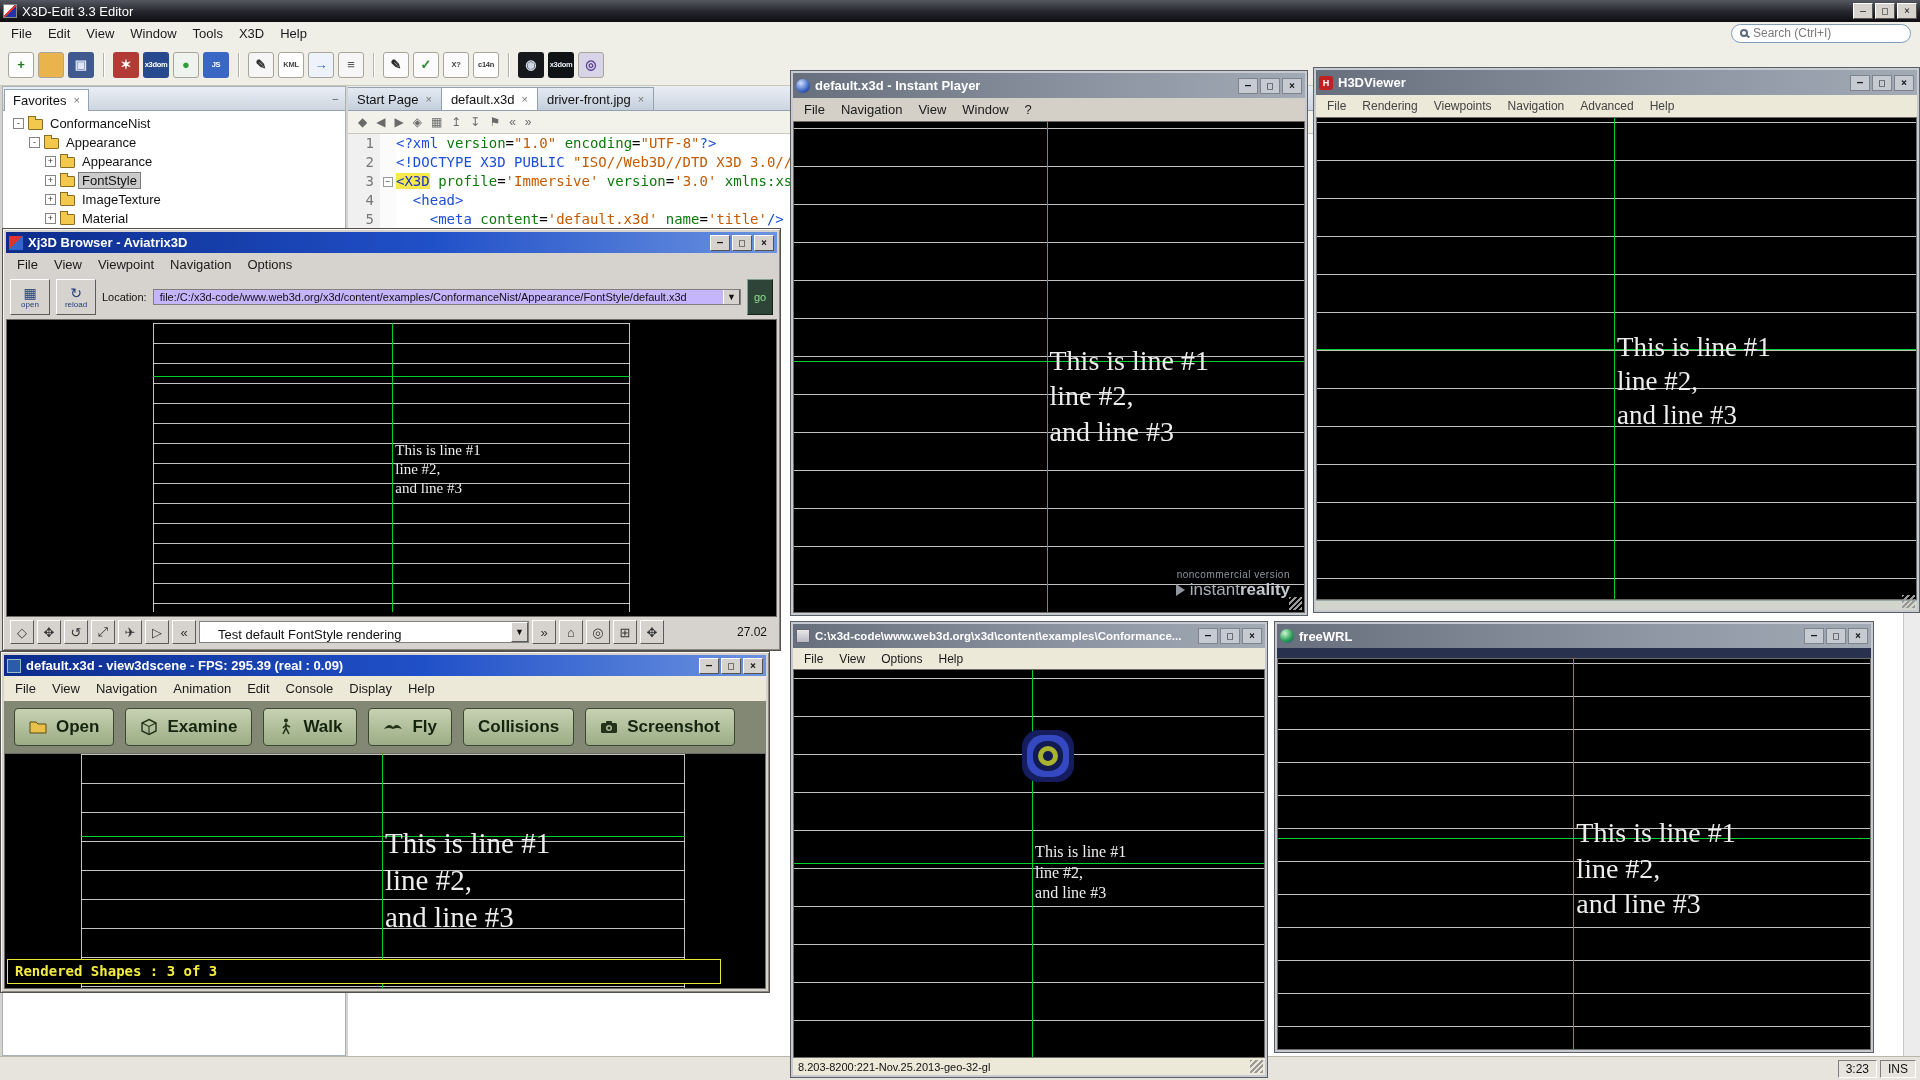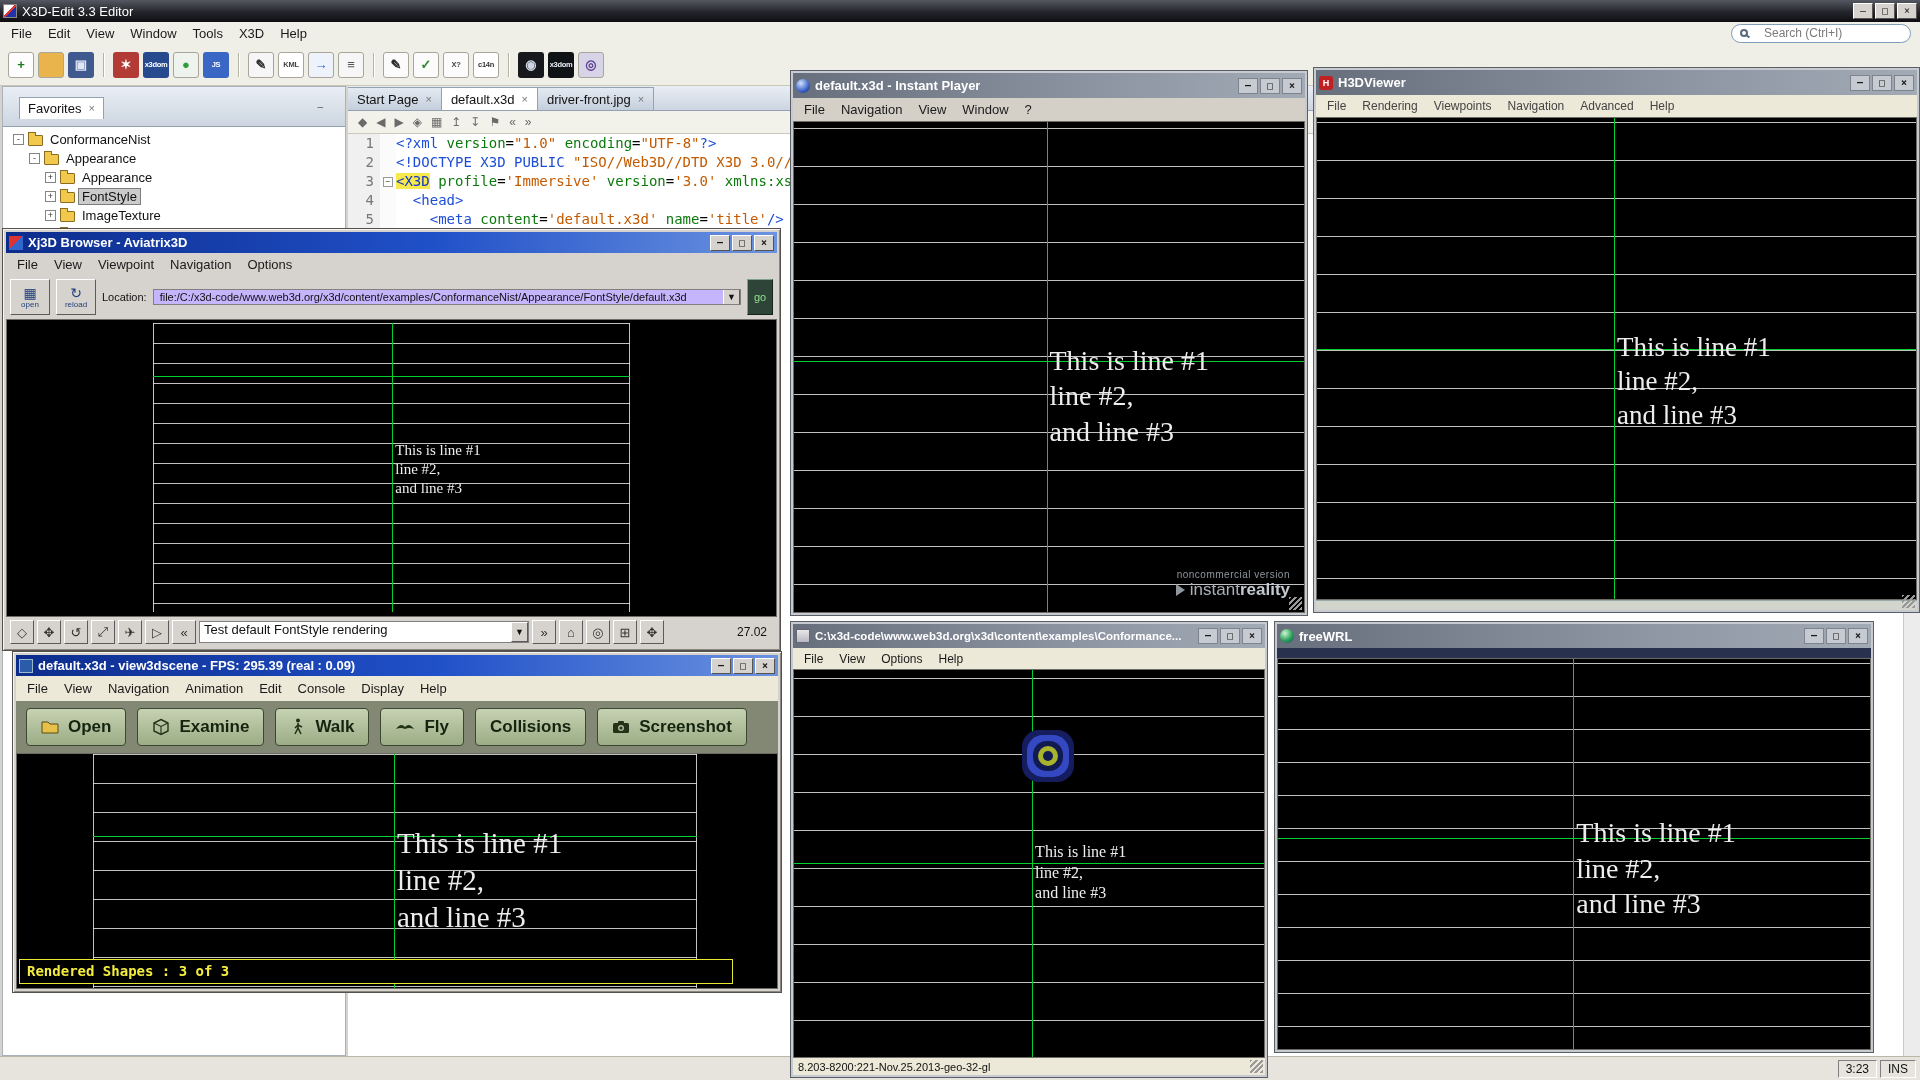--- a/index.html
+++ b/index.html
@@ -29,31 +29,31 @@
   
   .viewport{position:relative;background:#000;overflow:hidden;flex:1;border:1px solid #6e6b66}
   .ruled{position:absolute;background-image:repeating-linear-gradient(to bottom,rgba(228,228,228,.85) 0,rgba(228,228,228,.85) 1px,transparent 1px,transparent var(--sp))}
   .sideb{border-left:1px solid rgba(228,228,228,.85);border-right:1px solid rgba(228,228,228,.85)}
   .vaxis{position:absolute;width:1px;background:#00cf2e}
   .haxis{position:absolute;height:1px;background:#00cf2e}
   .scenetext{position:absolute;color:#ededed;font-family:"Liberation Serif",serif;line-height:1.27;white-space:nowrap}
   
   #x3dedit .menubar{position:absolute;top:22px;left:0;right:0;height:22px;background:#f0efe7}
   .xe-icon{background:linear-gradient(135deg,#fff 45%,#d33 45% 55%,#23a 55%);border:1px solid #888}
-  .searchbox{display:flex;align-items:center;gap:16px;width:180px;height:19px;background:#fff;border:1px solid #7f9db9;border-radius:10px;padding:0 8px;margin-right:6px}
+  .searchbox{display:flex;align-items:center;gap:5px;width:180px;height:19px;background:#fff;border:1px solid #7f9db9;border-radius:10px;padding:0 8px;margin-right:6px}
   .mag{width:8px;height:8px;border:2px solid #5a6b7a;border-radius:50%;position:relative;flex:none}
   .mag::after{content:"";position:absolute;width:5px;height:2px;background:#5a6b7a;right:-4px;bottom:-2px;transform:rotate(40deg)}
   .ph{color:#7a7a7a;font-size:12px;overflow:hidden;white-space:nowrap}
   .xe-toolbar{position:absolute;top:44px;left:0;right:0;height:42px;background:#f0efe7;border-bottom:1px solid #c9c6ba;display:flex;align-items:center;gap:4px;padding:0 8px}
   .tbicon{width:26px;height:26px;border-radius:3px;display:inline-flex;align-items:center;justify-content:center;font-weight:bold;font-size:13px;line-height:1;flex:none;overflow:hidden}
   .tbicon.bordered{border:1px solid #a8a59a}
   .tbicon.small{font-size:7.5px;letter-spacing:-.3px}
   .tbsep{width:1px;height:24px;background:#b5b2a6;box-shadow:1px 0 0 #fff;margin:0 5px;flex:none}
   .xe-left{position:absolute;left:2px;top:86px;width:344px;bottom:24px;background:#fff;border:1px solid #a9b2bb;display:flex;flex-direction:column}
-  .xe-lefthead{height:40px;background:linear-gradient(#e9eef5,#cdd6e0);border-bottom:1px solid #93a1b1;display:flex;align-items:center;padding:0 16px;flex:none}
+  .xe-lefthead{height:24px;background:linear-gradient(#e9eef5,#cdd6e0);border-bottom:1px solid #93a1b1;display:flex;align-items:center;padding:0 1px;flex:none}
   .favtab{display:inline-flex;align-items:center;gap:7px;background:#fff;border:1px solid #93a1b1;border-bottom:none;height:22px;margin-top:2px;padding:0 8px;font-size:13px}
   .tabx{color:#777;font-size:11px;line-height:1}
   .panelmin{color:#555;padding:0 6px;font-size:10px}
   #xe-tree{padding-top:3px}
   .trow{display:flex;align-items:center;height:19px;font-size:13px;gap:4px;padding-left:6px}
   .exp{width:11px;height:11px;border:1px solid #848484;background:#fff;font-size:9px;line-height:9px;text-align:center;color:#333;flex:none}
   .folder{width:15px;height:11px;background:#f2c94c;border:1px solid #8a6d1f;border-radius:1px;position:relative;flex:none;margin-top:2px}
   .folder::before{content:"";position:absolute;top:-4px;left:-1px;width:6px;height:3px;background:#f2c94c;border:1px solid #8a6d1f;border-bottom:none}
   .tlabel{padding:0 3px;white-space:nowrap}
   .tlabel.sel{background:#cbcbcb;outline:1px solid #7d7d7d}
@@ -78,21 +78,21 @@
   .xjtoolbar{height:44px;display:flex;align-items:center;gap:6px;padding:0 4px;flex:none;background:#d6d3ce}
   .xjbtn{width:40px;height:36px;background:#d6d3ce;border:1px solid;border-color:#fff #5b5b5b #5b5b5b #fff;display:inline-flex;flex-direction:column;align-items:center;justify-content:center;gap:1px;flex:none}
   .xjbtn .g{font-size:14px;line-height:1;color:#24407c}
   .xjbtn .l{font-size:8px;color:#24407c;line-height:1}
   .loclabel{font-size:11px;flex:none}
   .locfield{flex:1;height:16px;background:#c4b5fd;border:1px solid #808080;display:flex;align-items:center;padding-left:6px;font-size:11px;overflow:hidden;white-space:nowrap}
   .combo-arrow{width:17px;height:20px;background:#d6d3ce;border:1px solid;border-color:#fff #5b5b5b #5b5b5b #fff;font-size:9px;display:inline-flex;align-items:center;justify-content:center;margin-left:auto;flex:none}
   .gobtn{width:26px;height:36px;background:#2f4438;border:1px solid;border-color:#7fa08a #15231a #15231a #7fa08a;color:#8fe08f;font-size:11px;display:inline-flex;align-items:center;justify-content:center;flex:none}
   .xjnav{height:30px;display:flex;align-items:center;gap:3px;padding:0 4px;flex:none;background:#d6d3ce}
   .navbtn{width:24px;height:24px;background:#d6d3ce;border:1px solid;border-color:#fff #5b5b5b #5b5b5b #fff;display:inline-flex;align-items:center;justify-content:center;font-size:13px;color:#333;flex:none}
-  .vpcombo{width:330px;height:22px;background:#fff;border:1px solid #808080;display:inline-flex;align-items:flex-start;padding-left:4px;font-size:13px;overflow:hidden;white-space:nowrap}
+  .vpcombo{width:330px;height:22px;background:#fff;border:1px solid #808080;display:inline-flex;align-items:flex-end;padding-left:18px;font-size:13px;overflow:hidden;white-space:nowrap}
   .fps{margin-left:auto;font-size:12px;padding-right:6px}
   .xjstatus{height:18px;background:#d6d3ce;font-size:12px;display:flex;align-items:center;padding:0 5px;flex:none;position:relative}
   
   .vtb{height:52px;background:#838874;display:flex;align-items:center;gap:11px;padding:0 10px;flex:none}
   .vbtn{display:inline-flex;align-items:center;gap:9px;height:38px;padding:0 14px;background:linear-gradient(#c6d2b2,#9cad86);border:1px solid #3c4732;border-radius:4px;font-size:17px;font-weight:bold;color:#15240f;white-space:nowrap;flex:none}
   .vbtn .icn{display:inline-flex;align-items:center}
   .vconsole{position:absolute;left:2px;bottom:4px;width:94%;background:#000;border:1px solid #e8e832;padding:2px 7px;font-family:"DejaVu Sans Mono",monospace;font-size:14px;line-height:19px;color:#f3ec3f;font-weight:bold;white-space:nowrap;overflow:hidden}
   
   .ip-icon{border-radius:50%;background:radial-gradient(circle at 35% 30%,#cfe0ff,#3b63c4 60%,#15306e)}
   .watermark{position:absolute;right:14px;bottom:12px;text-align:right;color:#8f969e}
@@ -449,21 +449,21 @@
     <div class="vaxis" style="left:49.8%;top:0;bottom:0"></div>
     <div class="haxis" style="left:0;right:0;top:46%"></div>
     <div class="scenetext" style="left:50.4%;top:40%;font-size:28px">
       <div>This is line #1</div>
       <div>line #2,</div>
       <div>and line #3</div>
     </div>
   </div>
 </div>
 
-<div class="window frame-classic" id="view3dscene" style="left:12px;top:651px;width:770px;height:342px;z-index:7">
+<div class="window frame-classic" id="view3dscene" style="left:0;top:651px;width:770px;height:342px;z-index:7">
   <div class="titlebar tb-blue">
     <span class="appicon" style="background:#2a5caa;border:1px solid #9bc"></span>
     <span class="ttext">default.x3d - view3dscene - FPS: 295.39 (real : 0.09)</span>
     <span class="winbtns">
       <span class="winbtn">–</span>
       <span class="winbtn">□</span>
       <span class="winbtn">×</span>
     </span>
   </div>
   <div class="menubar" style="height:25px">

